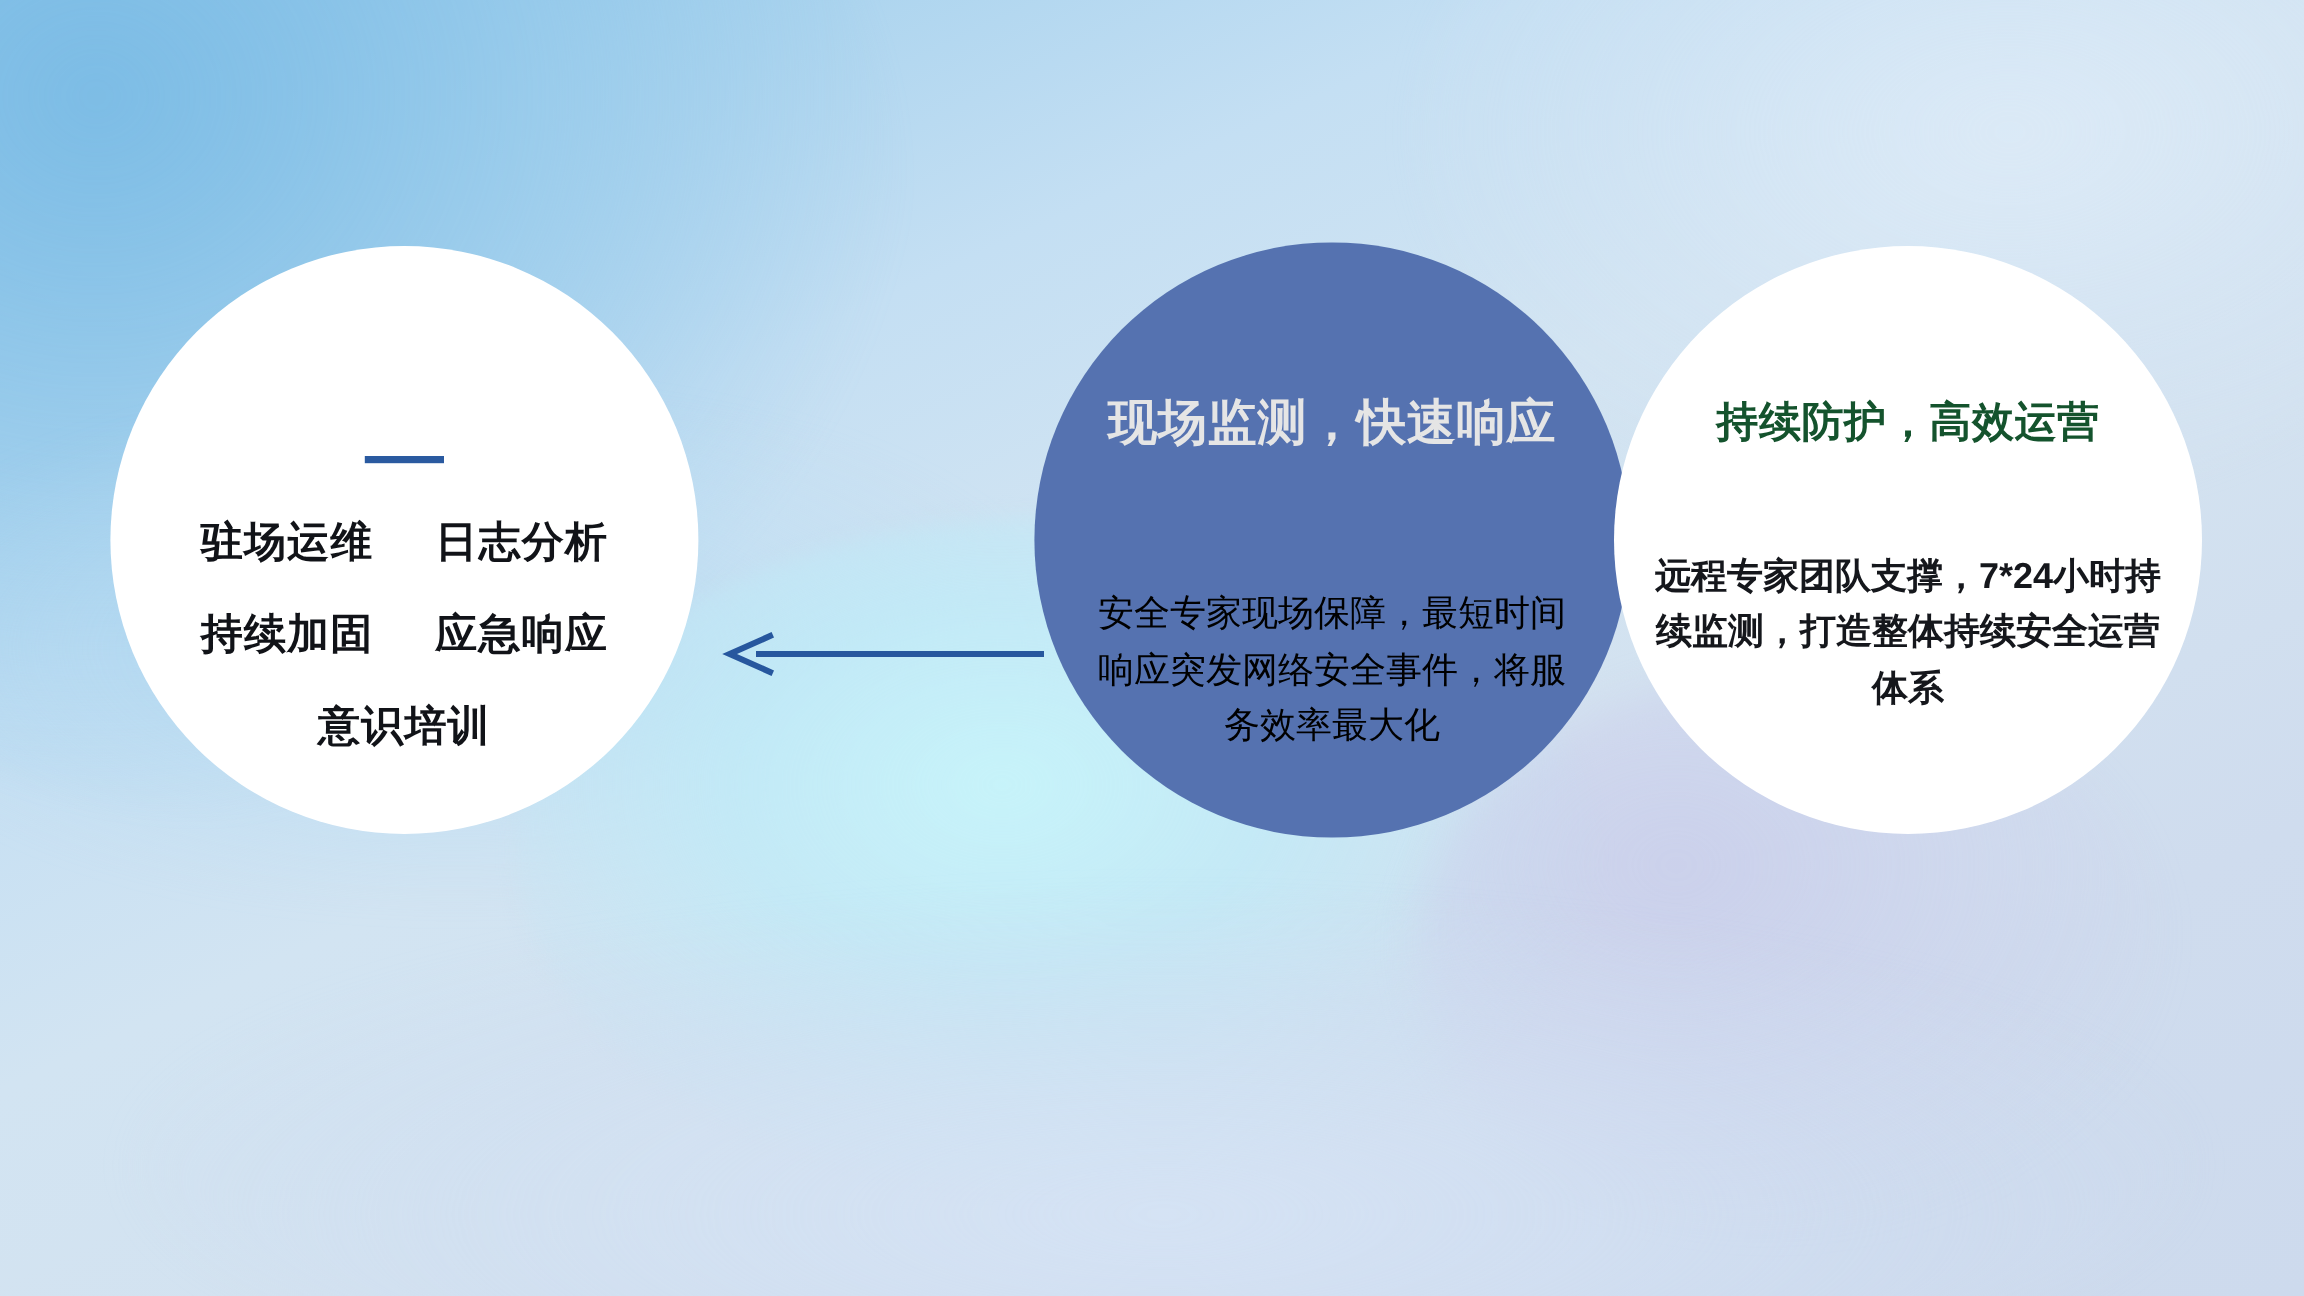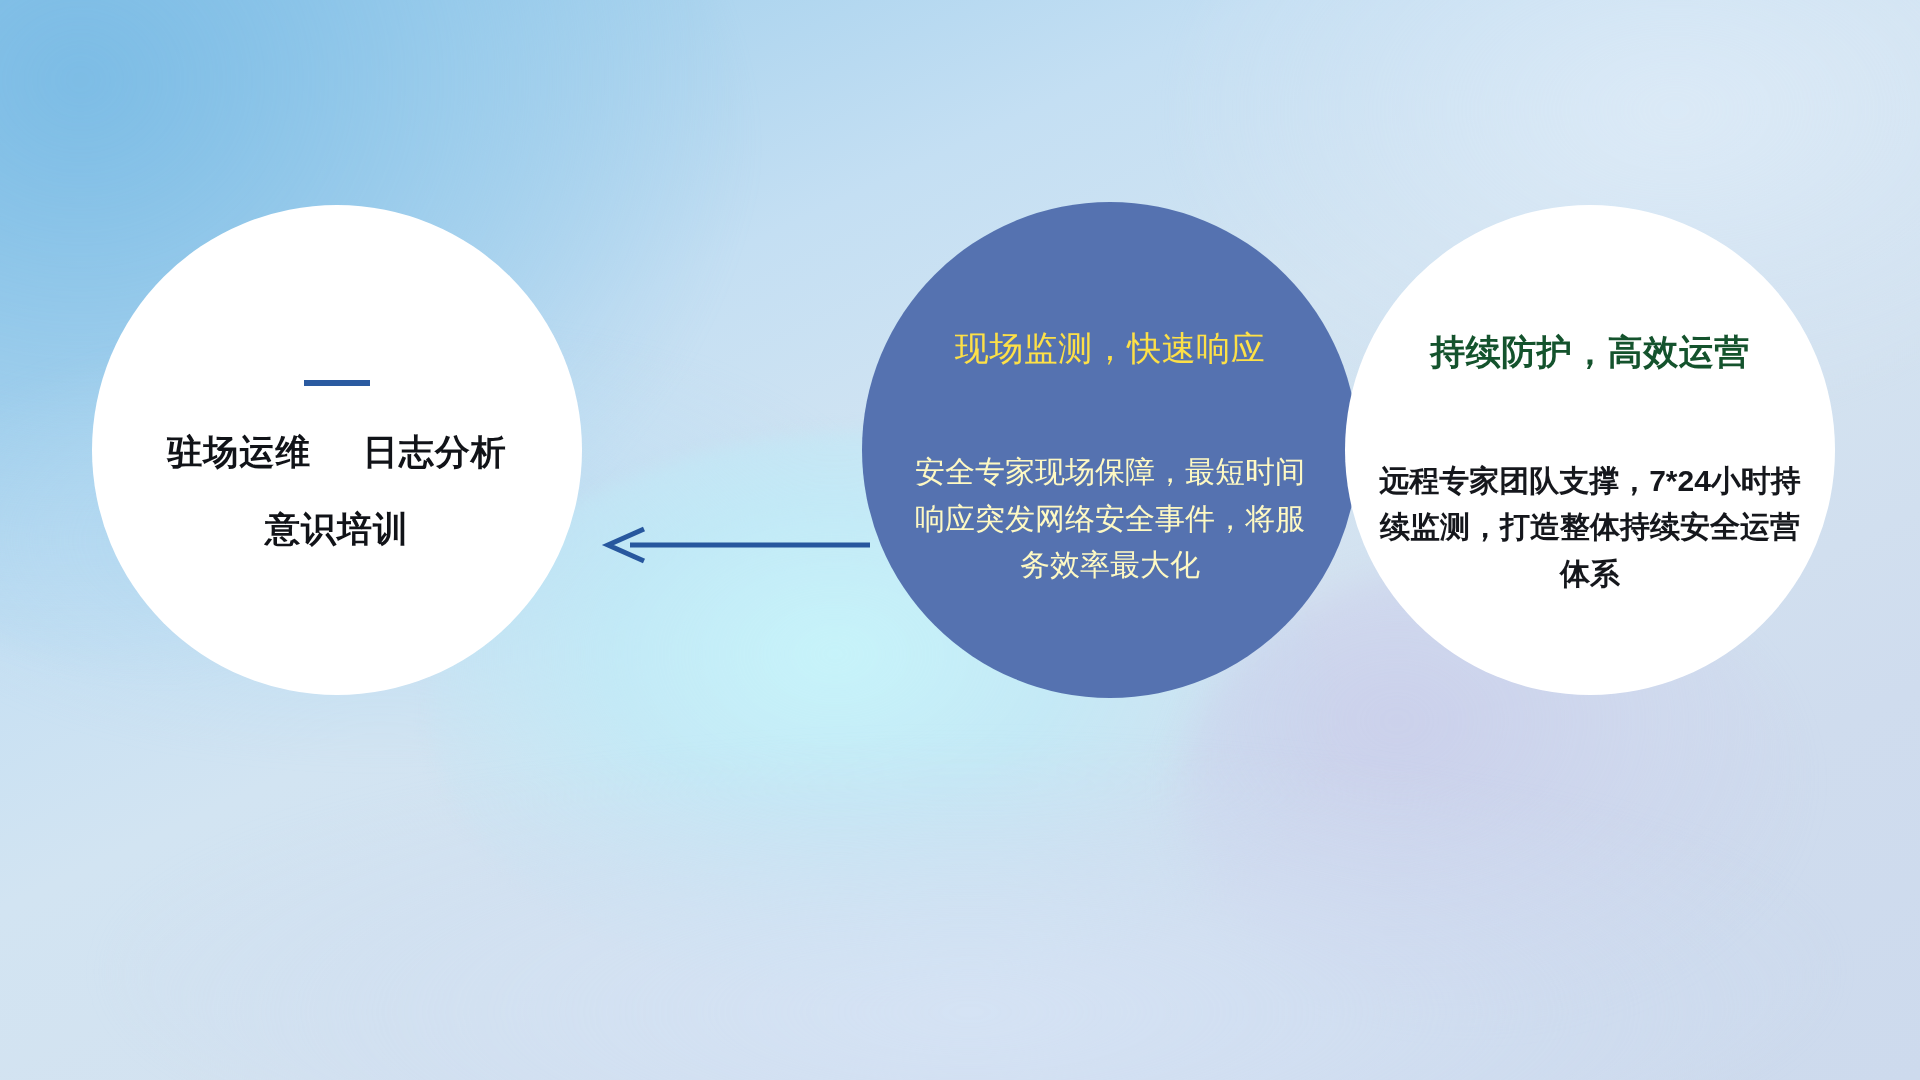--- a/index.html
+++ b/index.html
@@ -147,30 +147,30 @@
   .left-gap { display: inline-block; width: 30px; }
 
   
   #center-content {
     position: absolute;
     left: 10px; right: 10px;
     top: 128px;
     text-align: center;
   }
   #center-title {
-    color: #fde047;
-    font-size: 34px;
-    font-weight: normal;
+    color: #e5e5e5;
+    font-size: 41px;
+    font-weight: bold;
     letter-spacing: 0.5px;
     line-height: 1.1;
     white-space: nowrap;
   }
   #center-body {
-    margin-top: 82px;
-    color: #fef9c3;
+    margin-top: 114px;
+    color: #000000;
     font-size: 30px;
     line-height: 1.55;
     padding: 0 38px;
   }
 
   
   #right-content {
     position: absolute;
     left: 8px; right: 8px;
     top: 128px;
@@ -224,20 +224,25 @@
   <div class="circle" id="circle-left">
     <div id="left-content">
       <div id="left-divider"></div>
 
       <div class="left-line">
         <span>驻场运维</span>
         <span class="left-gap"></span>
         <span>日志分析</span>
       </div>
 
+      <div class="left-line">
+        <span>持续加固</span>
+        <span class="left-gap"></span>
+        <span>应急响应</span>
+      </div>
 
       <div class="left-line">
         <span>意识培训</span>
       </div>
     </div>
   </div>
 
   <div class="circle" id="circle-center">
     <div id="center-content">
       <div id="center-title">现场监测，快速响应</div>

